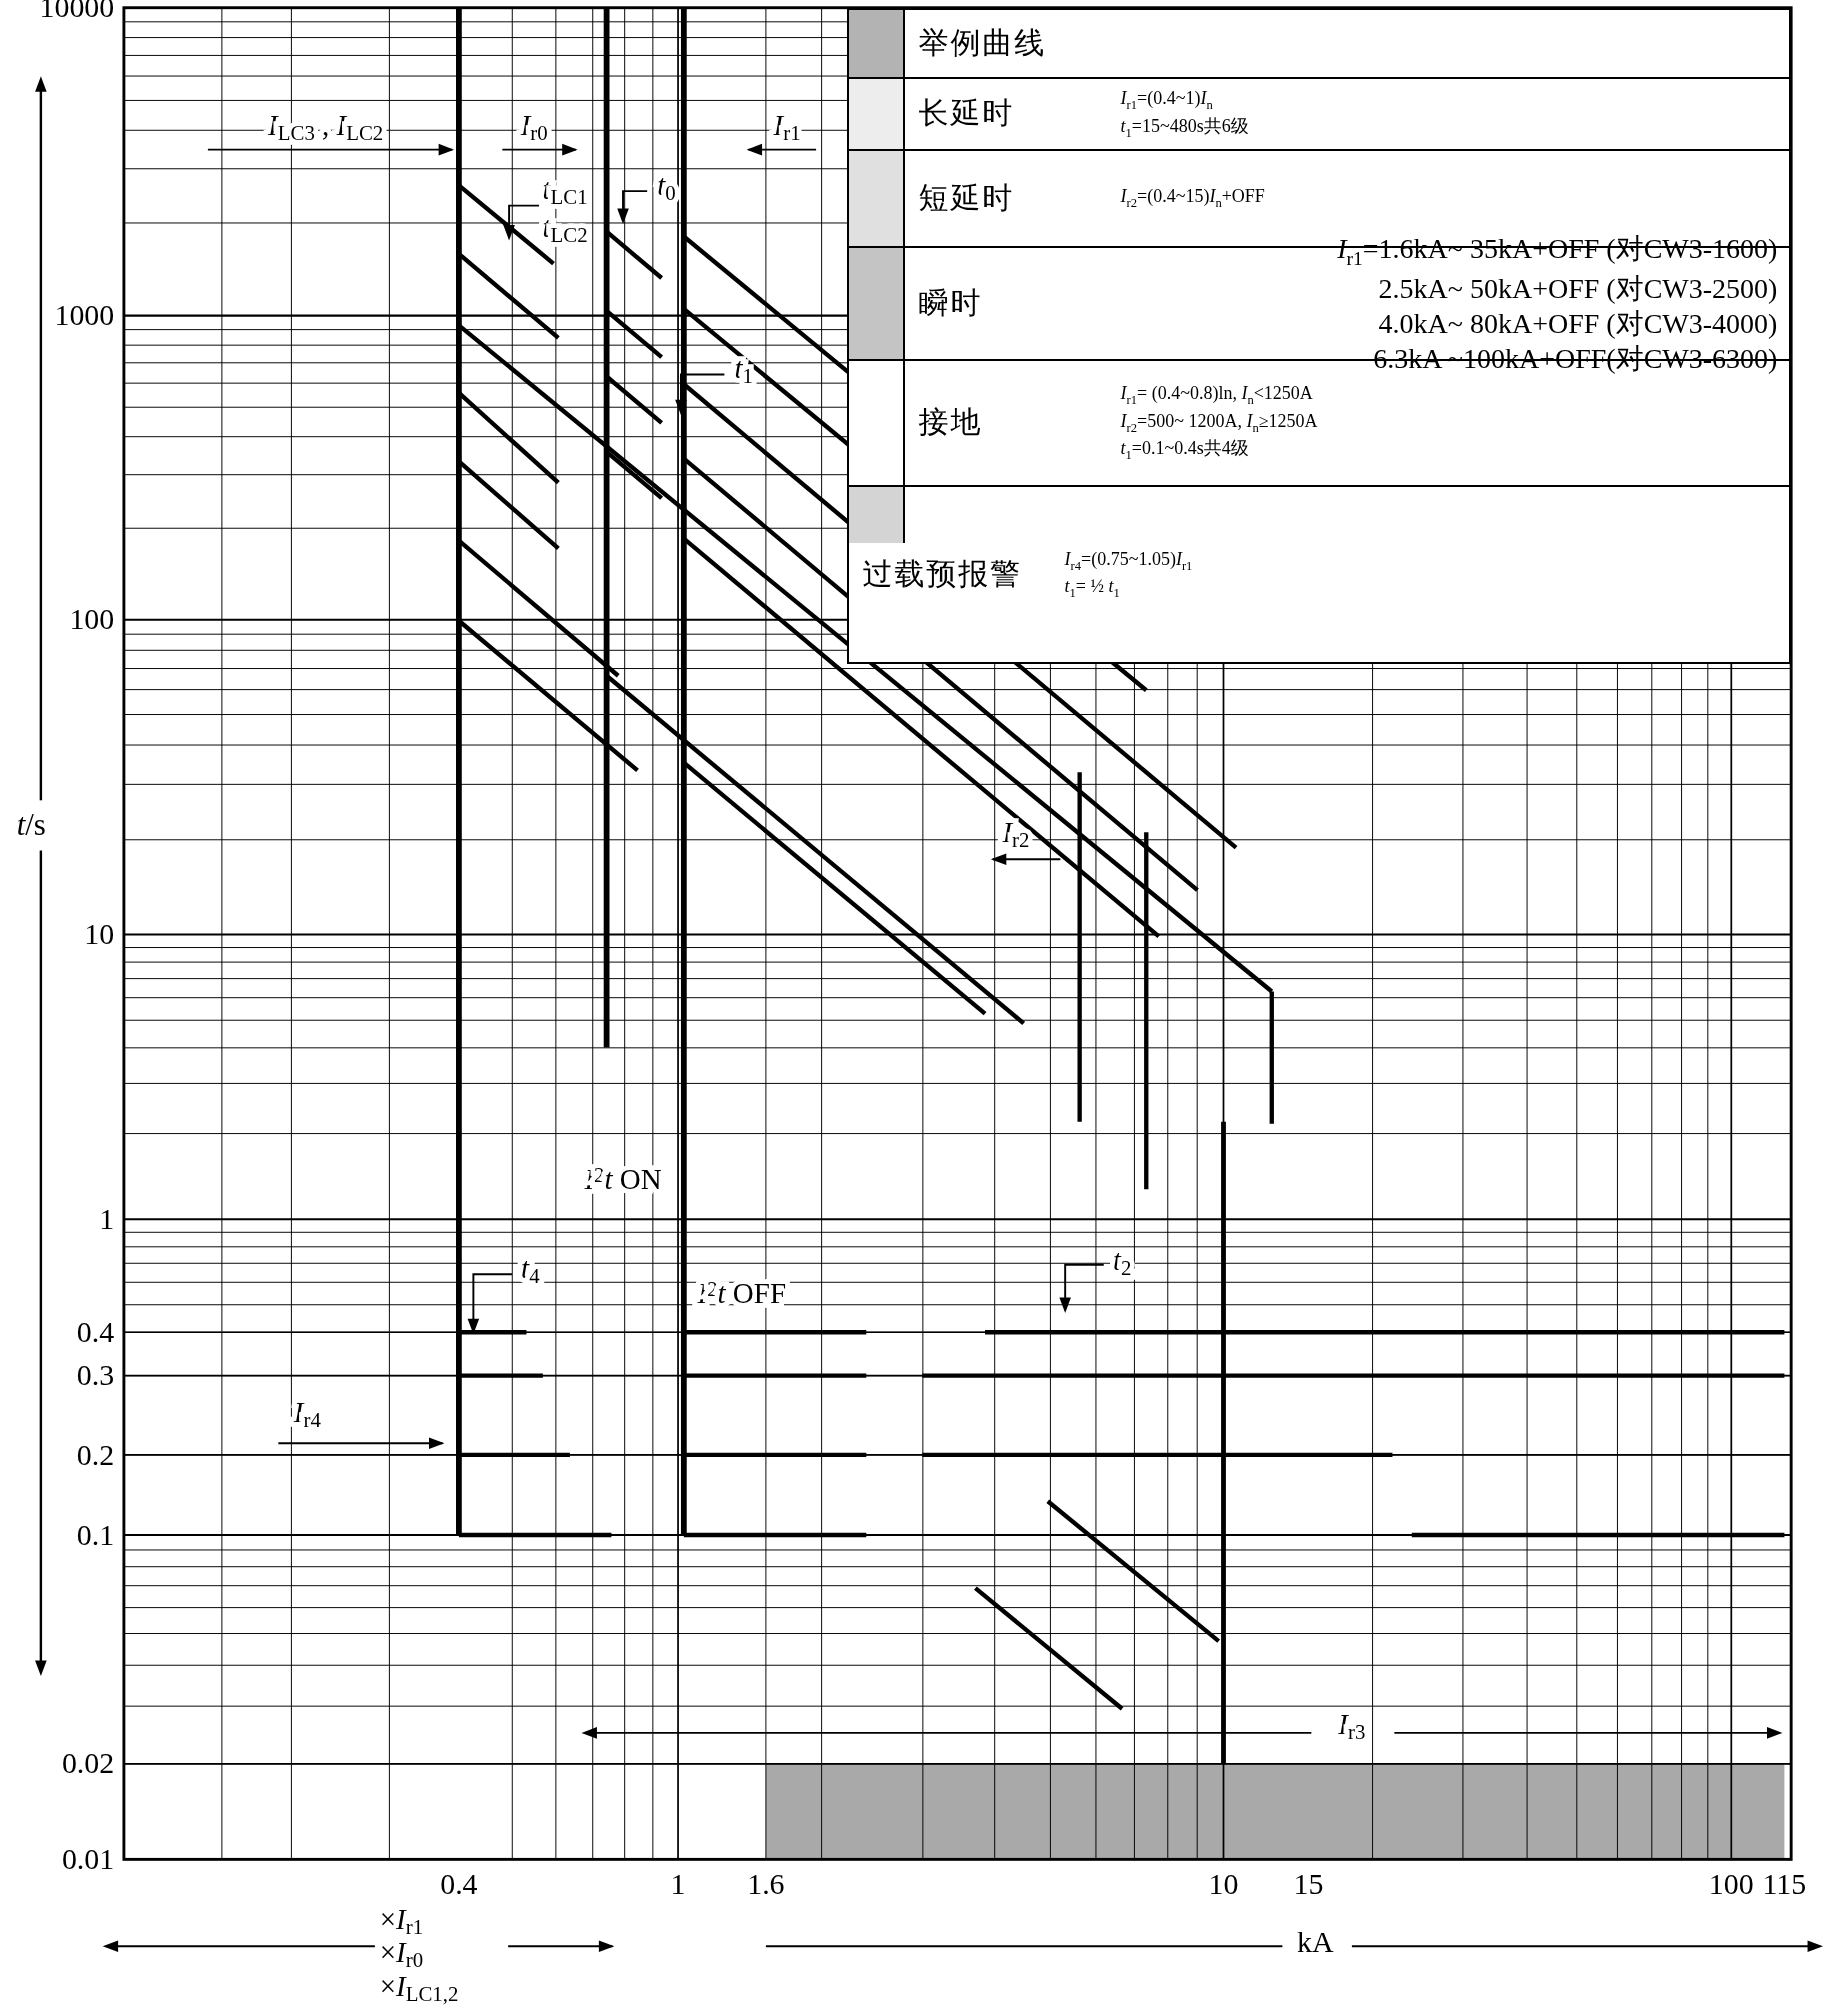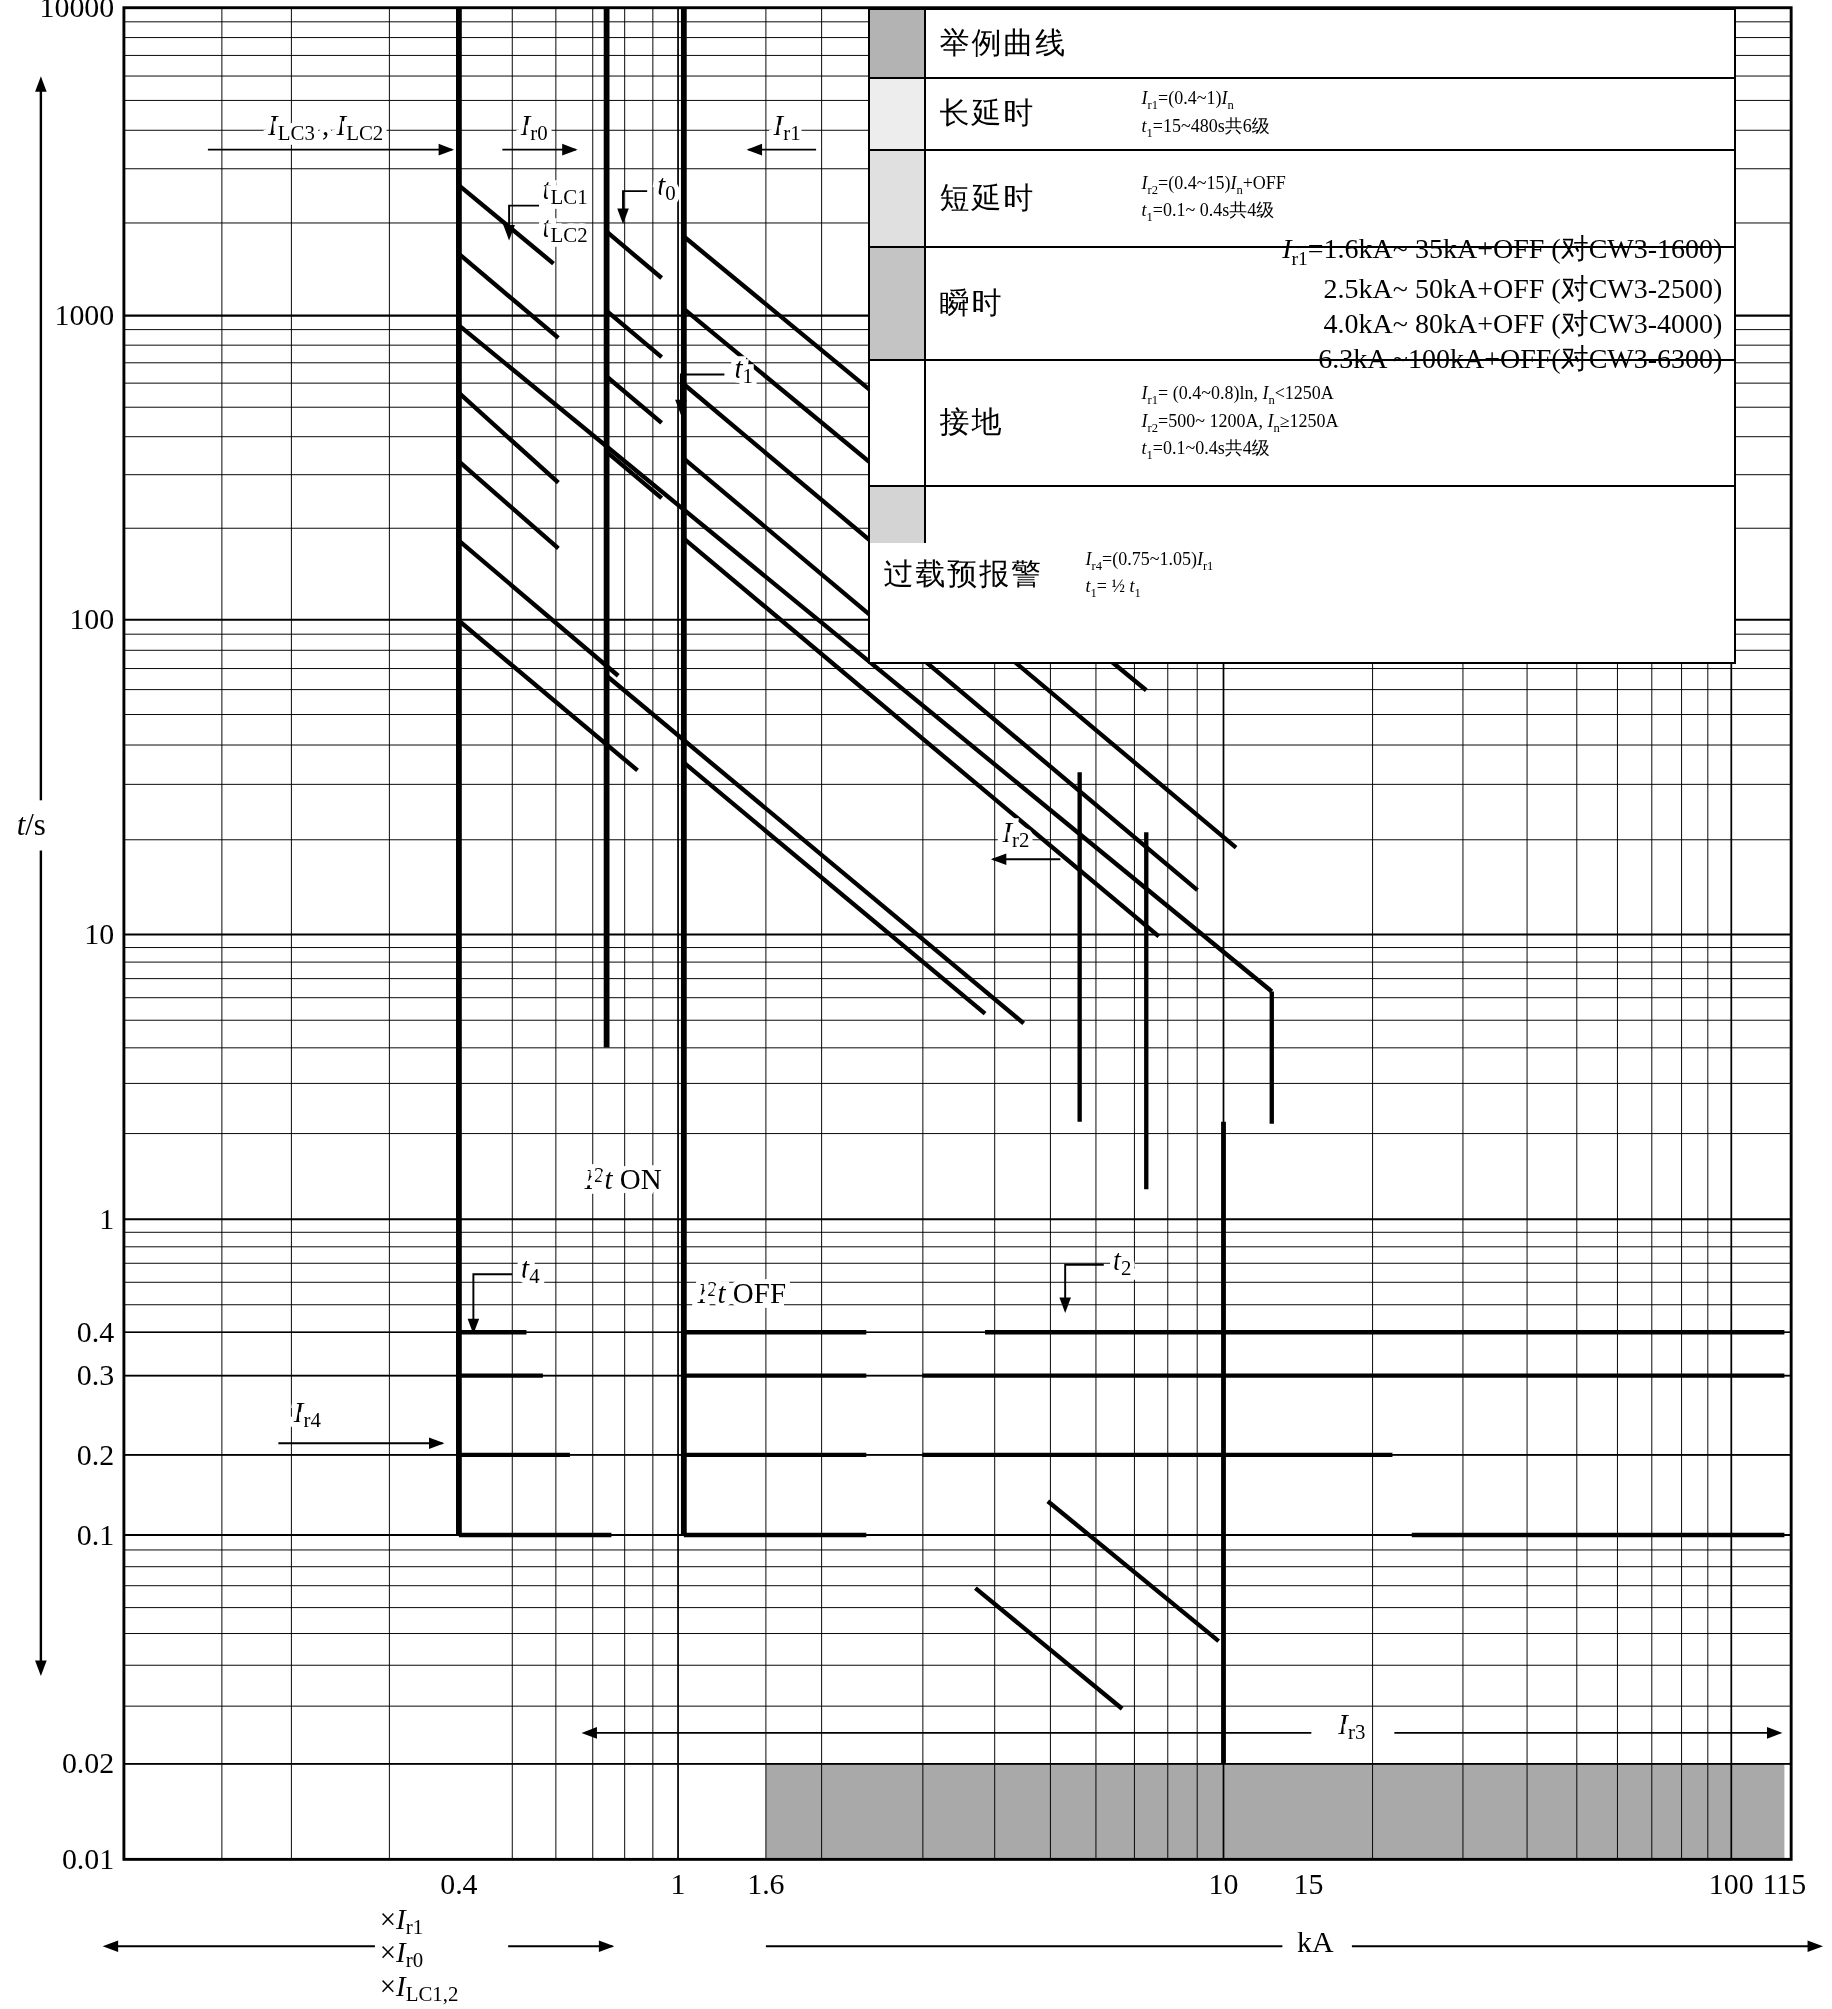--- a/index.html
+++ b/index.html
@@ -216,21 +216,21 @@
       <polygon points="106,2016 122,2010 122,2022" fill="#000"></polygon>
       <polygon points="636,2016 620,2010 620,2022" fill="#000"></polygon>
       <text x="393" y="1998" font-size="30" text-anchor="start" fill="#000" font-family="&quot;Liberation Serif&quot;,&quot;DejaVu Serif&quot;,serif">×<tspan font-style="italic">I</tspan><tspan baseline-shift="-22%" font-size="72%">r1</tspan></text>
       <text x="393" y="2032" font-size="30" text-anchor="start" fill="#000" font-family="&quot;Liberation Serif&quot;,&quot;DejaVu Serif&quot;,serif">×<tspan font-style="italic">I</tspan><tspan baseline-shift="-22%" font-size="72%">r0</tspan></text>
       <text x="393" y="2068" font-size="30" text-anchor="start" fill="#000" font-family="&quot;Liberation Serif&quot;,&quot;DejaVu Serif&quot;,serif">×<tspan font-style="italic">I</tspan><tspan baseline-shift="-22%" font-size="72%">LC1,2</tspan></text>
       <line x1="793" y1="2016" x2="1328" y2="2016" stroke="#000" stroke-width="2"></line>
       <line x1="1400" y1="2016" x2="1884" y2="2016" stroke="#000" stroke-width="2"></line>
       <polygon points="1888,2016 1872,2010 1872,2022" fill="#000"></polygon>
       <text x="1362" y="2022" font-size="31" text-anchor="middle" fill="#000" font-family="&quot;Liberation Serif&quot;,&quot;DejaVu Serif&quot;,serif">kA</text>
     </svg>
-  <div id="legend" style="left: 868px; top: 7.7px; width: 868px; height: 656px;">
+  <div id="legend" style="left: 847px; top: 7.7px; width: 944px; height: 656px;">
       <div class="lg-row" style="height: 67px;">
         <div class="lg-swatch" style="background: rgb(179, 179, 179);"></div>
         <div class="lg-body">
           <div class="lg-label">举例曲线</div>
           <div class="lg-forms"></div>
         </div>
       </div>
       <div class="lg-row" style="height: 72px;">
         <div class="lg-swatch" style="background: rgb(237, 237, 237);"></div>
         <div class="lg-body">
@@ -240,21 +240,20 @@
             <div class="lg-form"><i>t</i><sub>1</sub>=15~480s共6级</div>
           </div>
         </div>
       </div>
       <div class="lg-row" style="height: 97px; justify-content: flex-end;">
         <div class="lg-swatch" style="background: rgb(224, 224, 224);"></div>
         <div class="lg-body">
           <div class="lg-label">短延时</div>
           <div class="lg-forms">
             <div class="lg-form"><i>I</i><sub>r2</sub>=(0.4~15)<i>I</i><sub>n</sub>+OFF</div>
-            <div class="lg-form"><i>t</i><sub>1</sub>=0.1~ 0.4s共4级</div>
           </div>
         </div>
       </div>
       <div class="lg-row" style="height: 113px;">
         <div class="lg-swatch" style="background: rgb(196, 196, 196);"></div>
         <div class="lg-body">
           <div class="lg-label">瞬时</div>
           <div class="lg-forms">
             <div class="lg-form small"><i>I</i><sub>r1</sub>=1.6kA~ 35kA+OFF (对CW3-1600)</div>
             <div class="lg-form small">2.5kA~ 50kA+OFF (对CW3-2500)</div>

